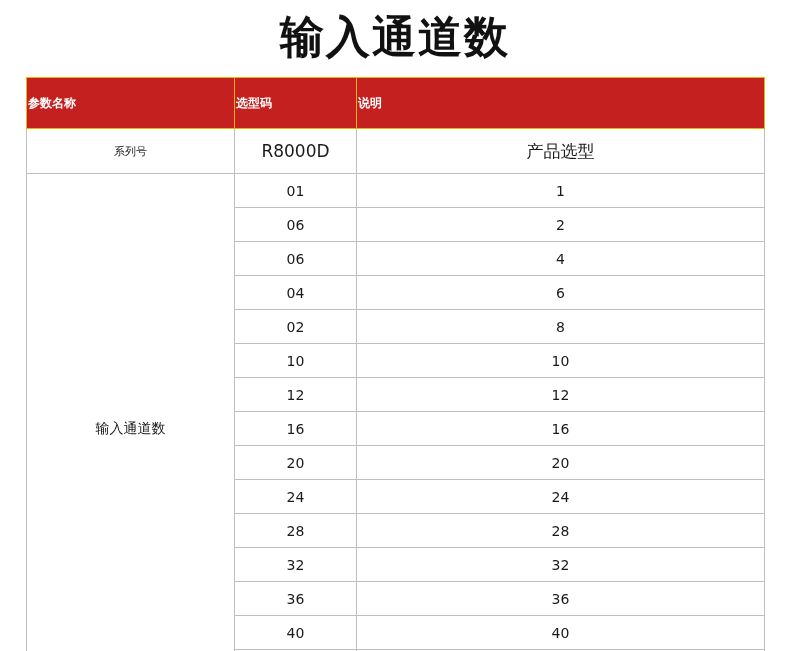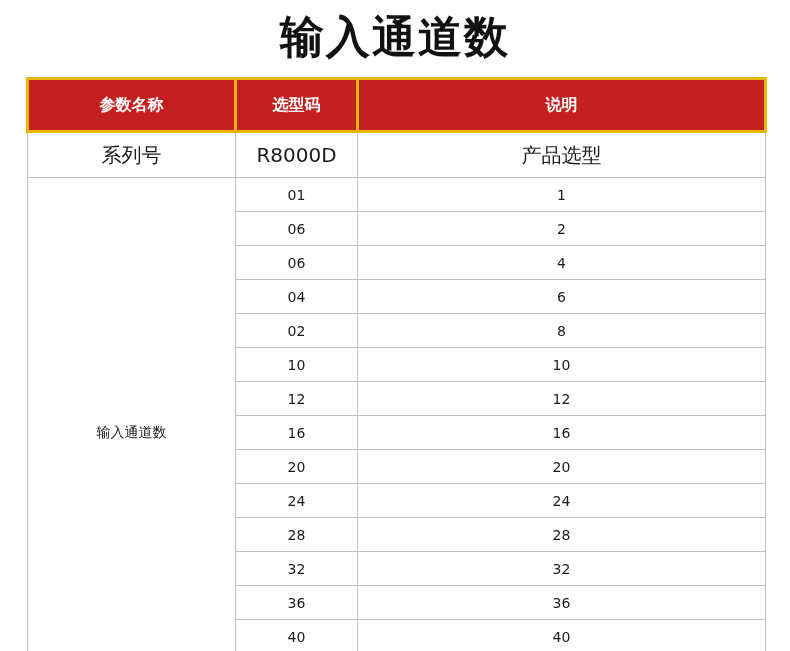--- a/index.html
+++ b/index.html
@@ -38,49 +38,49 @@
     width: 738px;
     table-layout: fixed;
   }
   table.spec-table col.c1 { width: 208px; }
   table.spec-table col.c2 { width: 122px; }
   table.spec-table col.c3 { width: 408px; }
 
   table.spec-table th {
     background: #c3201f;
     color: #ffffff;
-    font-size: 16px;
+    font-size: 12px;
     font-weight: bold;
     height: 48px;
-    border: 3px solid #eab308;
-    text-align: center;
+    border: 1px solid #eab308;
+    text-align: left;
     font-family: "DejaVu Sans", "Liberation Sans", sans-serif;
   }
   table.spec-table td {
     border: 1px solid #bfbfbf;
     text-align: center;
     font-size: 14px;
     height: 31px;
     color: #1a1a1a;
     font-family: "DejaVu Sans", "Liberation Sans", sans-serif;
     background: #ffffff;
   }
   td.series-name, td.param-name {
     font-size: 16px;
   }
   td.param-name {
     vertical-align: middle;
   }
   tr.series-row td {
     height: 42px;
-    font-size: 20px;
+    font-size: 11px;
   }
   tr.series-row td.code-cell,
   tr.series-row td.desc-cell {
-    font-size: 20px;
+    font-size: 17px;
   }
   td.code-cell {
     font-size: 15px;
   }
   td.desc-cell {
     font-size: 15px;
   }
 </style>
 </head>
 <body>

